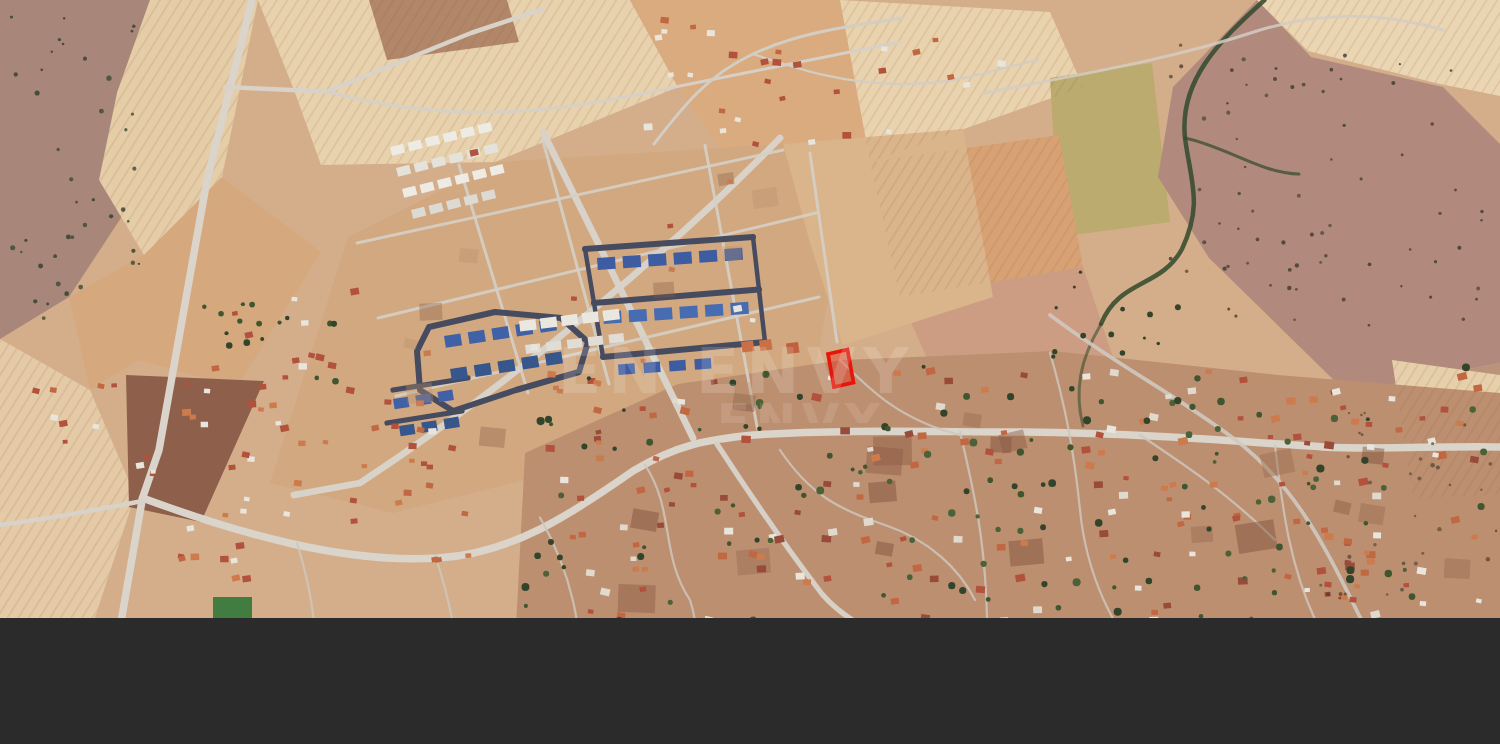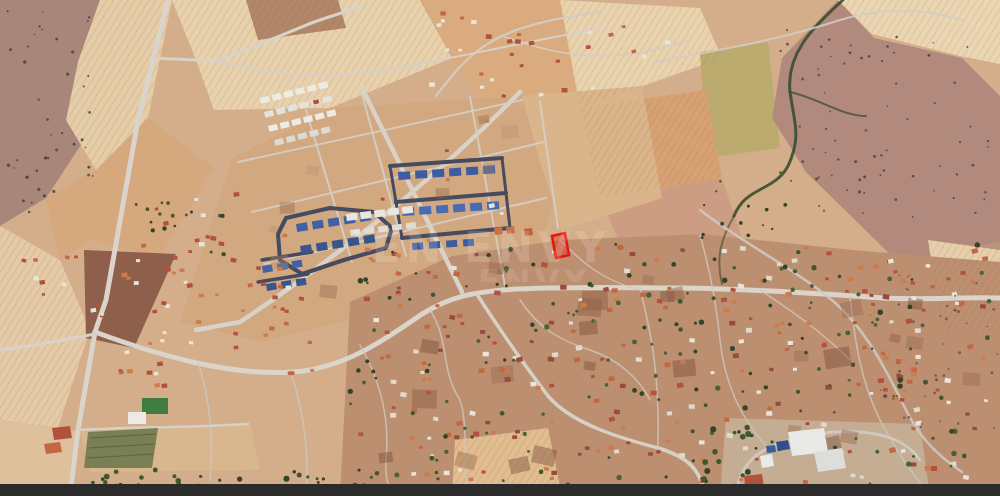--- a/index.html
+++ b/index.html
@@ -1,16 +1,16 @@
 <!DOCTYPE html>
 <html><head>
 <meta charset="utf-8">
 <style>
   html,body{margin:0;padding:0;background:#2b2b2b;}
-  .stage{position:relative;width:1000px;height:484px;overflow:hidden;background:#d5ae88;text-align:right;}
+  .stage{position:relative;width:1000px;height:412px;overflow:hidden;background:#d5ae88;text-align:right;}
   svg.map{display:block;width:1000px;height:496px;filter:saturate(.96) blur(.25px);}
   text.wm{font-family:"DejaVu Sans","Liberation Sans",sans-serif;font-weight:bold;fill:#ffffff;}
 </style>
 </head>
 <body>
 
 <div class="stage">
   <svg class="map" viewBox="0 0 1000 496" xmlns="http://www.w3.org/2000/svg">
     <defs>
       <pattern id="stripes" width="6" height="6" patternUnits="userSpaceOnUse" patternTransform="rotate(32)">

